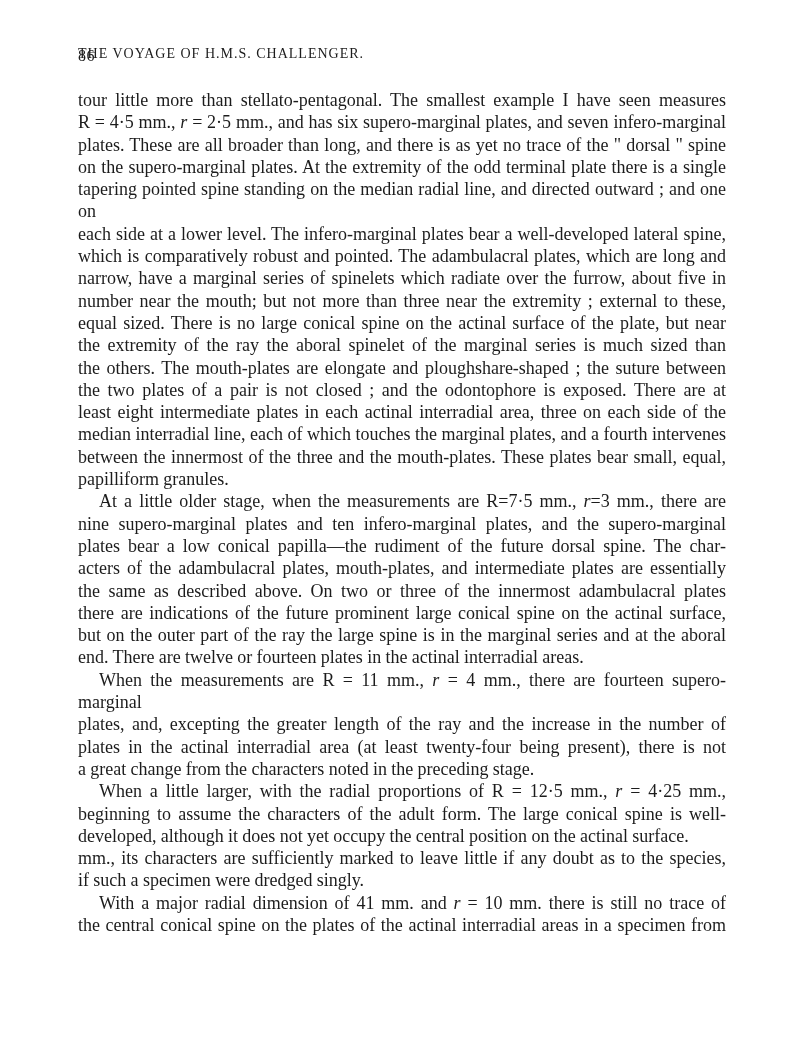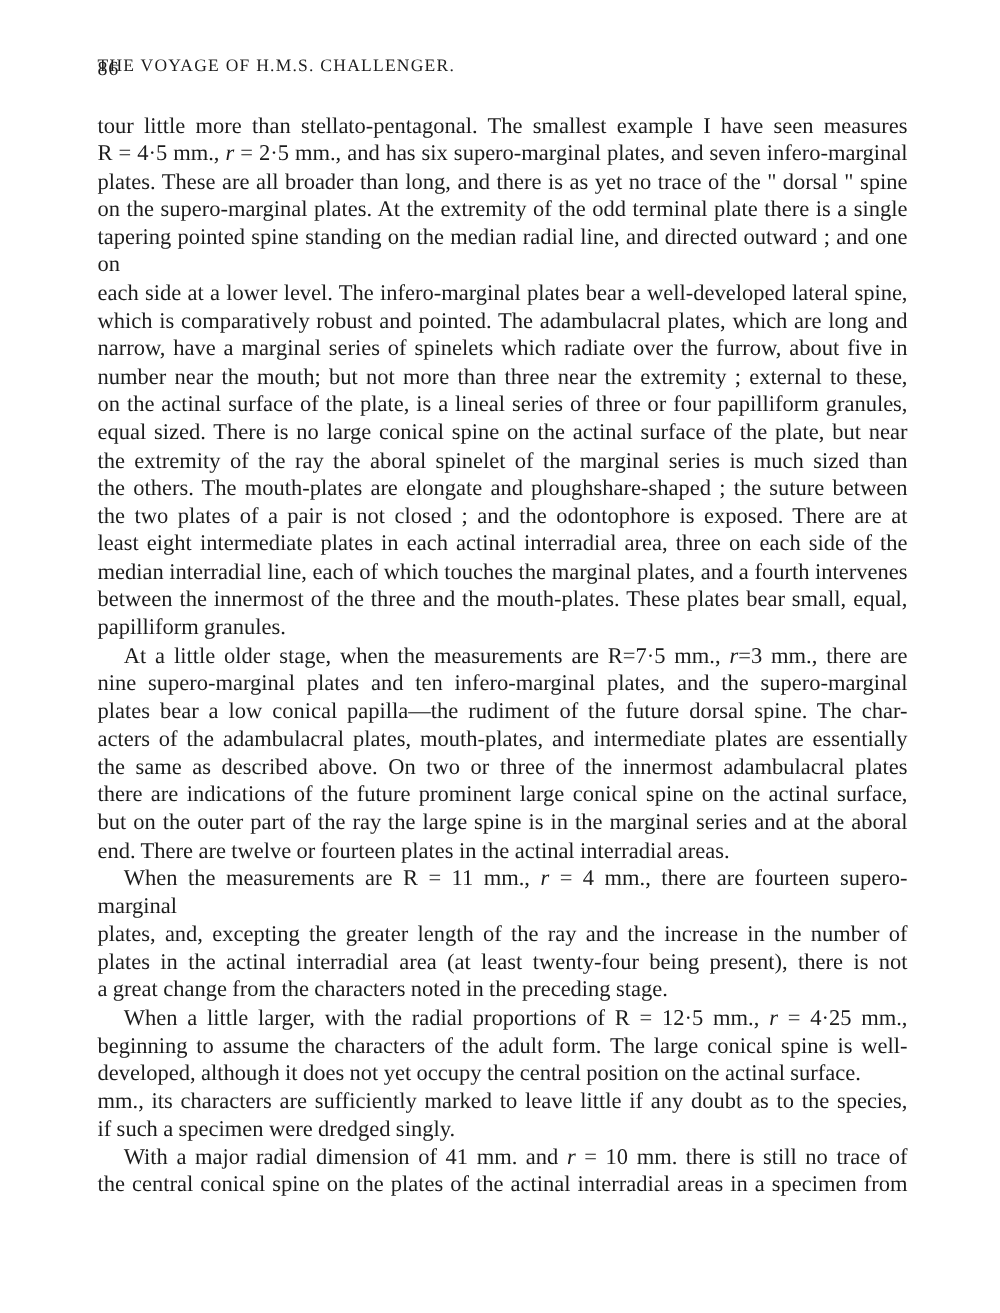--- a/index.html
+++ b/index.html
@@ -68,21 +68,20 @@
   <div class="body-text">
       <div class="line">tour little more than stellato-pentagonal. The smallest example I have seen measures</div>
       <div class="line">R = 4·5 mm., <i>r</i> = 2·5 mm., and has six supero-marginal plates, and seven infero-marginal</div>
       <div class="line">plates. These are all broader than long, and there is as yet no trace of the " dorsal " spine</div>
       <div class="line">on the supero-marginal plates. At the extremity of the odd terminal plate there is a single</div>
       <div class="line">tapering pointed spine standing on the median radial line, and directed outward ; and one on</div>
       <div class="line">each side at a lower level. The infero-marginal plates bear a well-developed lateral spine,</div>
       <div class="line">which is comparatively robust and pointed. The adambulacral plates, which are long and</div>
       <div class="line">narrow, have a marginal series of spinelets which radiate over the furrow, about five in</div>
       <div class="line">number near the mouth; but not more than three near the extremity ; external to these,</div>
-      <div class="line">on the actinal surface of the plate, is a lineal series of three or four papilliform granules,</div>
       <div class="line">equal sized. There is no large conical spine on the actinal surface of the plate, but near</div>
       <div class="line">the extremity of the ray the aboral spinelet of the marginal series is much sized than</div>
       <div class="line">the others. The mouth-plates are elongate and ploughshare-shaped ; the suture between</div>
       <div class="line">the two plates of a pair is not closed ; and the odontophore is exposed. There are at</div>
       <div class="line">least eight intermediate plates in each actinal interradial area, three on each side of the</div>
       <div class="line">median interradial line, each of which touches the marginal plates, and a fourth intervenes</div>
       <div class="line">between the innermost of the three and the mouth-plates. These plates bear small, equal,</div>
       <div class="line last">papilliform granules.</div>
       <div class="line indent">At a little older stage, when the measurements are R=7·5 mm., <i>r</i>=3 mm., there are</div>
       <div class="line">nine supero-marginal plates and ten infero-marginal plates, and the supero-marginal</div>

